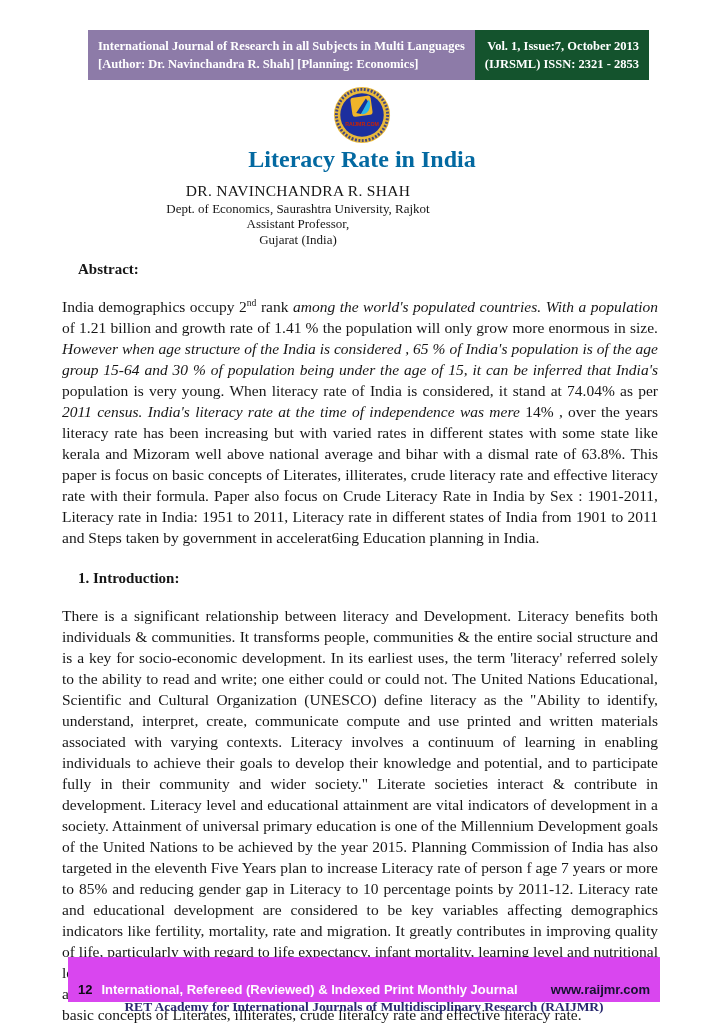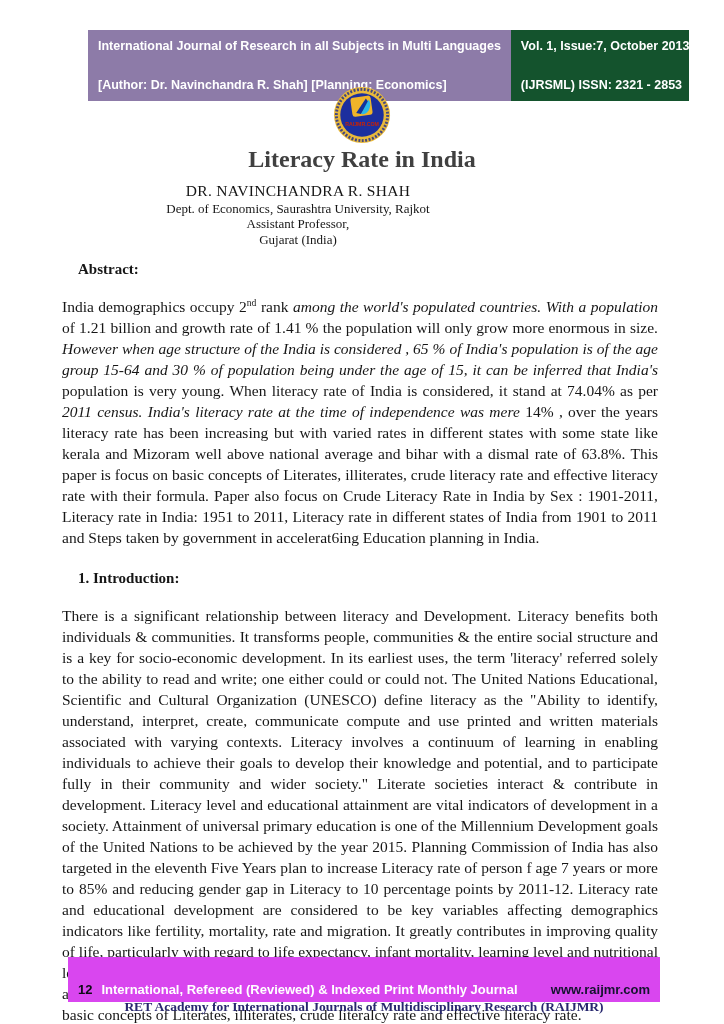--- a/index.html
+++ b/index.html
@@ -2,39 +2,39 @@
 <html><head>
 <meta charset="utf-8">
 <style>
   html,body{margin:0;padding:0;}
   body{
     width:724px;height:1024px;background:#ffffff;position:relative;
     font-family:"Liberation Serif",serif;color:#161616;overflow:hidden;
   }
   
   .masthead{
-    position:absolute;top:30px;left:88px;width:560px;height:71px;
-    display:flex;font-family:Liberation Sans, sans-serif;
+    position:absolute;top:30px;left:88px;width:560px;height:50px;
+    display:flex;font-family:Liberation Serif, serif;
   }
   .masthead .left{
     background:#8d7ba8;color:#ffffff;flex:1;
     display:flex;flex-direction:column;justify-content:space-between;
     padding:8px 10px;box-sizing:border-box;
   }
   .masthead .right{
     background:#14532d;color:#ffffff;width:178px;
     display:flex;flex-direction:column;justify-content:space-between;
     padding:8px 10px;box-sizing:border-box;text-align:right;
   }
   .masthead span{font-size:12.5px;font-weight:bold;line-height:1.3;white-space:nowrap;}
   
   .logo-wrap{position:absolute;top:86px;left:0;width:724px;text-align:center;}
   .paper-title{
     position:absolute;top:146px;left:0;width:724px;text-align:center;
-    font-size:24px;font-weight:bold;margin:0;color:#404040;
+    font-size:24px;font-weight:bold;margin:0;color:#0369a1;
   }
   .byline{
     position:absolute;top:182px;left:0;width:596px;text-align:center;line-height:1.2;
   }
   .byline .name{font-size:15.5px;letter-spacing:.3px;}
   .byline .sub{font-size:13px;}
   
   .content{
     position:absolute;top:243px;left:62px;width:596px;
     font-size:15.5px;line-height:21px;text-align:justify;

